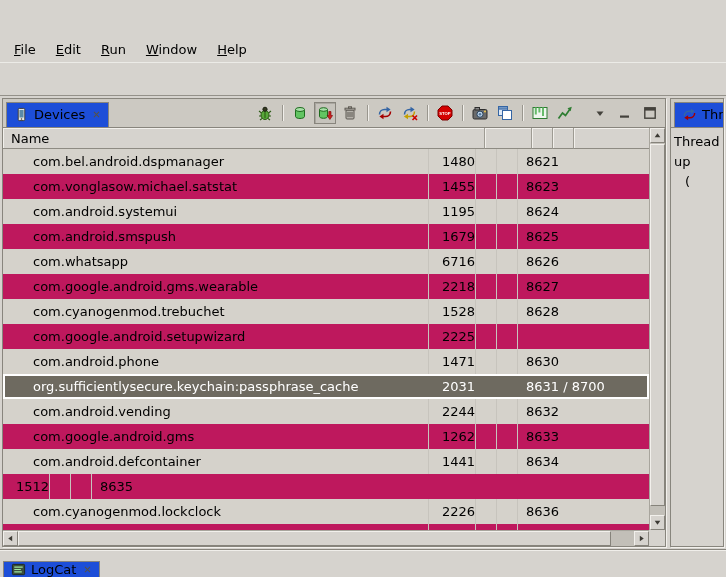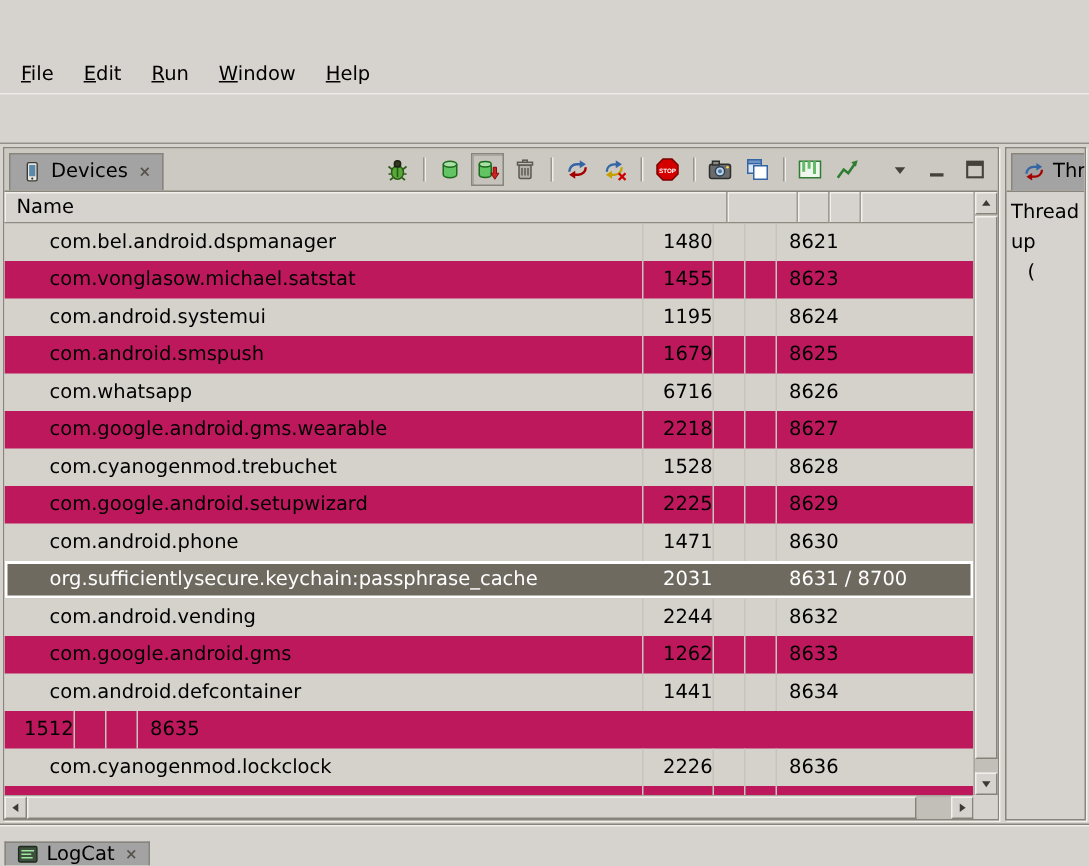--- a/index.html
+++ b/index.html
@@ -24,21 +24,21 @@
   .main{flex:1;display:flex;gap:4px;padding:2px;box-sizing:border-box;min-height:0;}
   .view{border:1px solid #88857d;background:#d6d3ce;display:flex;flex-direction:column;
     box-shadow:1px 1px 0 #f2f0ec;min-width:0;}
   .devices-view{width:662px;flex:none;}
   .threads-view{flex:1;overflow:hidden;}
 
   
   .tabbar{height:29px;flex:none;display:flex;align-items:flex-end;background:#ccc9c2;
     border-bottom:1px solid #88857d;padding-left:3px;box-sizing:border-box;overflow:hidden;}
   .tab{display:flex;align-items:center;gap:5px;height:25px;box-sizing:border-box;
-    padding:2px 7px 3px;background:#a3a3a3;border:1px solid #88857d;border-bottom:none;
+    padding:2px 7px 3px;background:#1d4ed8;border:1px solid #88857d;border-bottom:none;
     white-space:nowrap;cursor:default;}
   .tab-icon{display:flex;}
   .tab-icon svg{width:15px;height:15px;display:block;}
   .tab-close{display:flex;margin-left:2px;}
   .tab-close svg{width:9px;height:9px;display:block;}
 
   
   .panel-toolbar{margin-left:auto;display:flex;align-items:center;gap:3px;align-self:center;padding-right:2px;}
   .tbtn{width:20px;height:20px;display:flex;align-items:center;justify-content:center;border:1px solid transparent;}
   .tbtn svg{width:16px;height:16px;display:block;}
@@ -296,21 +296,20 @@
               <div class="c pid">1528</div>
               <div class="c n1"></div>
               <div class="c n2"></div>
               <div class="c port">8628</div>
             </div>
             <div class="trow alt">
               <div class="c name">com.google.android.setupwizard</div>
               <div class="c pid">22250</div>
               <div class="c n1"></div>
               <div class="c n2"></div>
-              <div class="c port">8629</div>
             </div>
             <div class="trow">
               <div class="c name">com.android.phone</div>
               <div class="c pid">1471</div>
               <div class="c n1"></div>
               <div class="c n2"></div>
               <div class="c port">8630</div>
             </div>
             <div class="trow alt sel">
               <div class="c name">org.sufficientlysecure.keychain:passphrase_cache</div>

